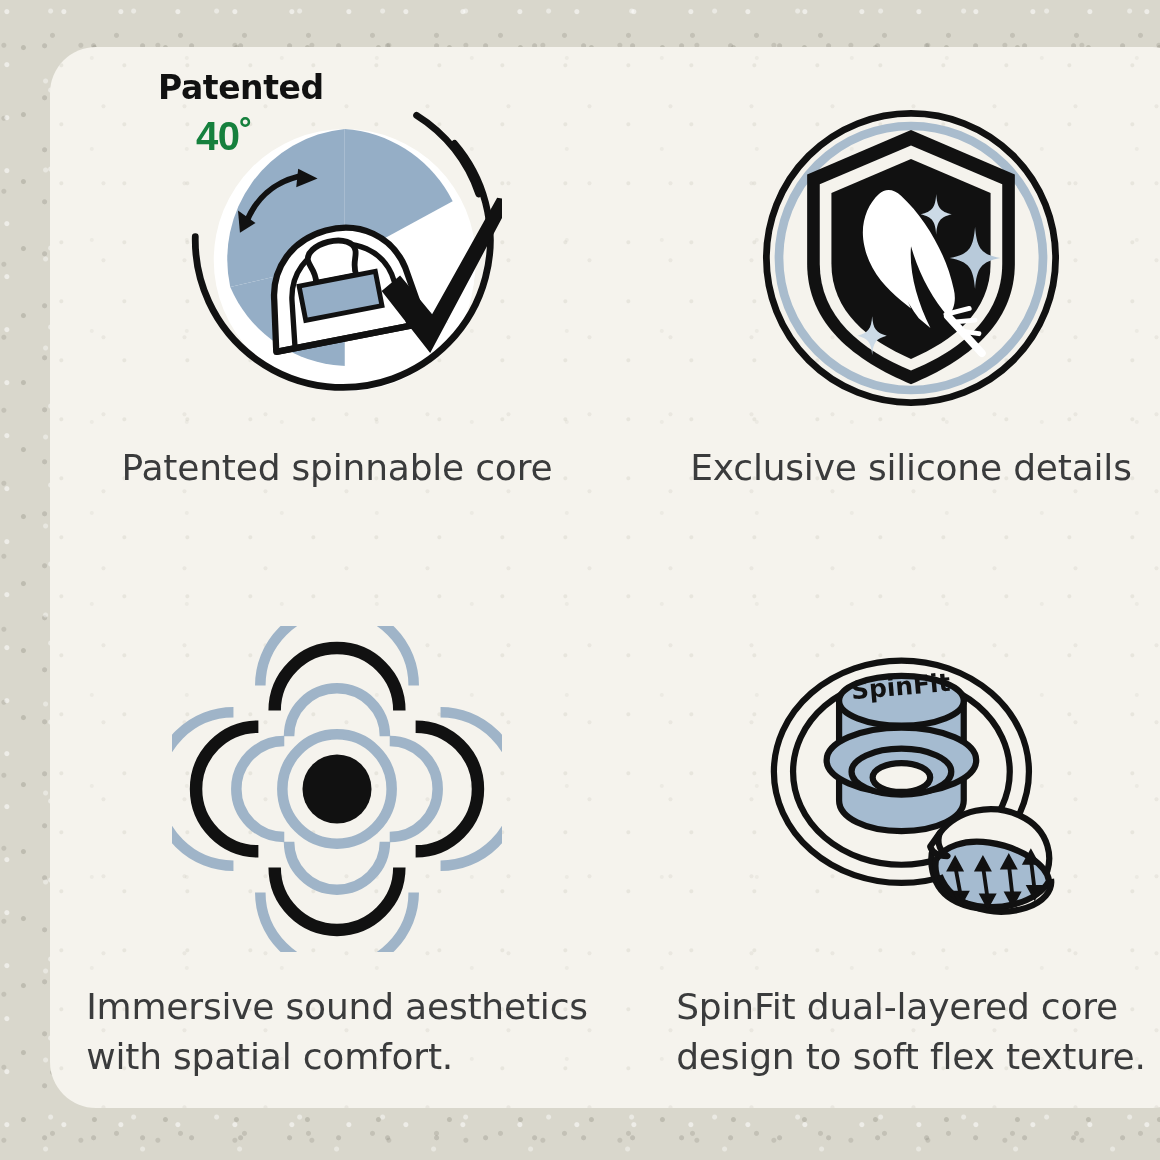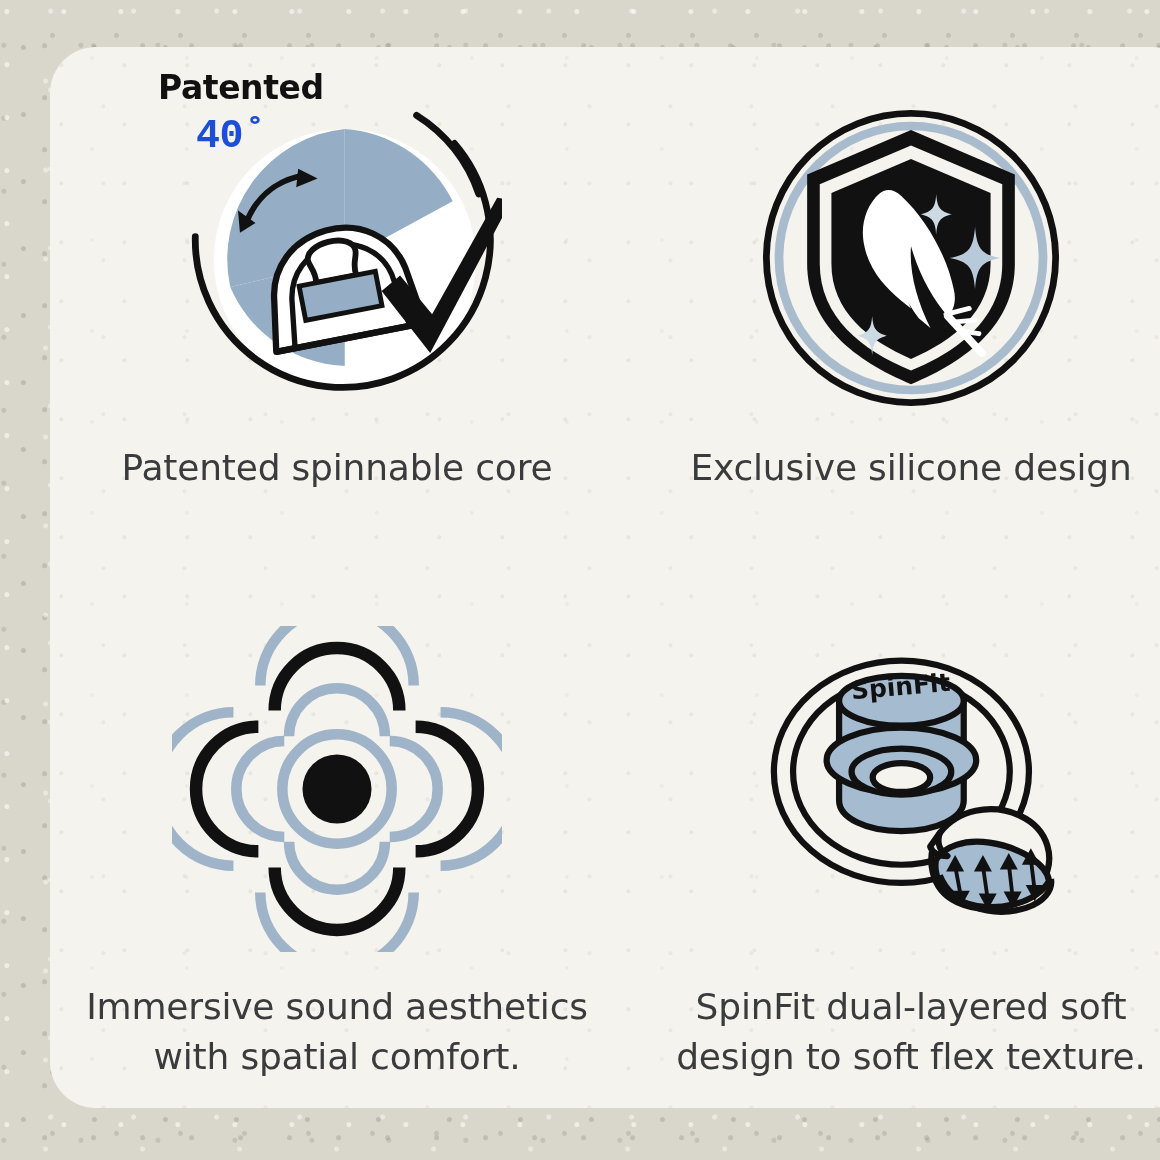--- a/index.html
+++ b/index.html
@@ -75,21 +75,21 @@
     width: 330px;
     height: 330px;
     display: flex;
     align-items: center;
     justify-content: center;
   }
   .cell.r1 .icon-wrap { height: 346px; }
   .cell.r2 .icon-wrap { height: 326px; }
 
   .caption {
-    text-align: center;
+    text-align: left;
     color: #3a3b3c;
     font-family: "DejaVu Sans", sans-serif;
     font-size: 36px;
     line-height: 50px;
     letter-spacing: -0.2px;
     white-space: nowrap;
     font-weight: 400;
   }
   .cell.r1 .caption { margin-top: 12px; }
   .cell.r2 .caption { margin-top: 30px; }
@@ -146,22 +146,22 @@
           <path d="M 252 23
                    A 152 152 0 0 1 316 104" fill="none" stroke="#111111" stroke-width="7" stroke-linecap="round"></path>
 
           <polygon points="335,108 268,228 235,188 216,204 266,268 350,110" fill="#111111"></polygon>
         </svg>
       </div>
 
       <div style="position:absolute; left:108px; top:24px;">
         <div style="font-family:'DejaVu Sans',sans-serif; font-weight:700; font-size:33px;
                     color:#111111; letter-spacing:-0.4px; line-height:34px;">Patented</div>
-        <div style="font-family:Liberation Mono, monospace; font-weight:700; font-size:40px;
-                    color:#1d4ed8; letter-spacing:-0.5px; margin-top:9px; margin-left:38px;">40˚</div>
+        <div style="font-family:Liberation Sans, sans-serif; font-weight:700; font-size:40px;
+                    color:#15803d; letter-spacing:-0.5px; margin-top:9px; margin-left:38px;">40˚</div>
       </div>
 
       <div class="caption">
         <span>Patented spinnable core</span>
       </div>
     </div>
 
     <div class="cell r1">
       <div class="icon-wrap">
         <svg viewBox="0 0 340 340" width="340" height="346">
@@ -204,21 +204,21 @@
             <path d="M226 148 C228 170 232 176 252 180 C232 184 228 190 226 212
                      C224 190 220 184 200 180 C220 176 224 170 226 148 Z" fill="#b8cada" transform="translate(10,-10) scale(1)"></path>
             <path d="M202 110 C203 124 206 128 218 131 C206 134 203 138 202 152
                      C201 138 198 134 186 131 C198 128 201 124 202 110 Z" fill="#ccdae6" transform="translate(-6,-6)"></path>
             <path d="M130 230 C131 243 134 247 145 250 C134 253 131 257 130 270
                      C129 257 126 253 115 250 C126 247 129 243 130 230 Z" fill="#ccdae6"></path>
           </g>
         </svg>
       </div>
       <div class="caption">
-        <span>Exclusive silicone design</span>
+        <span>Exclusive silicone details</span>
       </div>
     </div>
 
     <div class="cell r2">
       <div class="icon-wrap">
         <svg viewBox="0 0 340 340" width="330" height="326">
           <g fill="none" stroke-linecap="butt">
 
             <circle cx="170" cy="170" r="36" fill="#111111"></circle>
             <circle cx="170" cy="170" r="57" stroke="#9fb4c8" stroke-width="11"></circle>
@@ -298,19 +298,19 @@
             <polygon points="272,241 278,252 266,252"></polygon>
             <polygon points="276,290 270,279 282,279"></polygon>
 
             <line x1="299" y1="276" x2="295" y2="243"></line>
             <polygon points="295,236 301,247 289,247"></polygon>
             <polygon points="299,283 293,272 305,272"></polygon>
           </g>
         </svg>
       </div>
       <div class="caption">
-        <span>SpinFit dual-layered soft</span>
+        <span>SpinFit dual-layered core</span>
         <span>design to soft flex texture.</span>
       </div>
     </div>
 
   </div>
 </div>
 
 </body></html>

